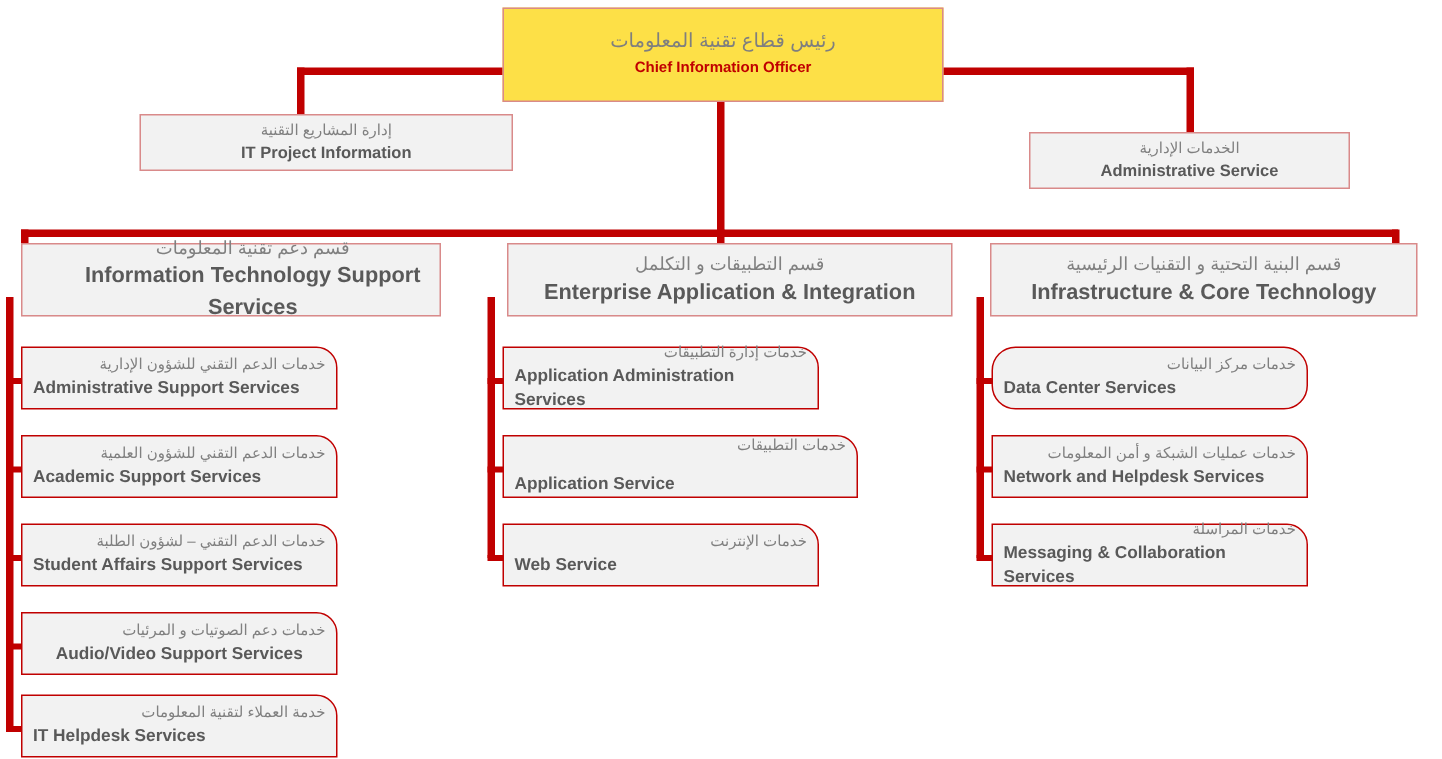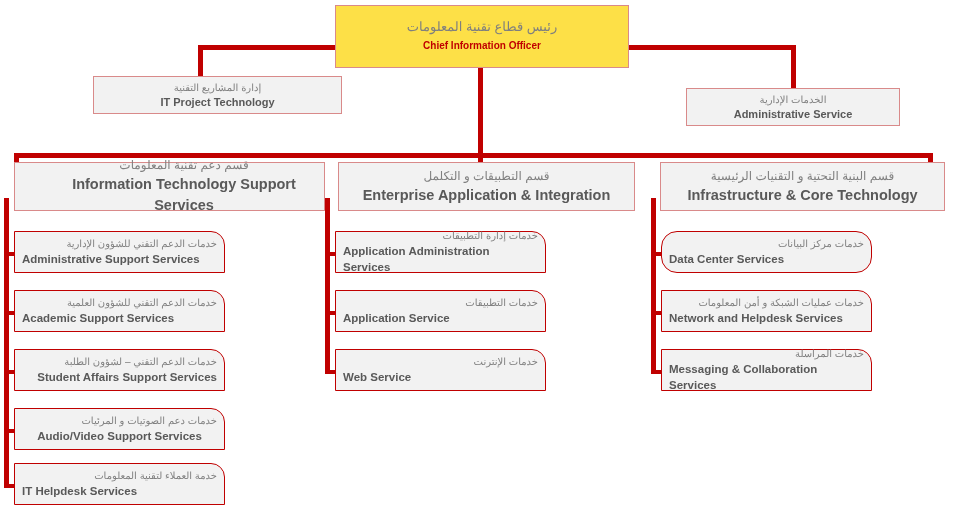--- a/index.html
+++ b/index.html
@@ -142,29 +142,29 @@
   <div class="conn conn-thin-h" style="left:651px; top:311px; width:12px;"></div>
   <div class="conn conn-thin-h" style="left:651px; top:370px; width:12px;"></div>
 
   <div class="box box-root" style="left:335px; top:5px; width:294px; height:63px;">
     <div class="ar">رئيس قطاع تقنية المعلومات</div>
     <div class="en">Chief Information Officer</div>
   </div>
 
   <div class="box box-staff" style="left:93px; top:76px; width:249px; height:38px;">
     <div class="ar">إدارة المشاريع التقنية</div>
-    <div class="en">IT Project Technology</div>
+    <div class="en">IT Project Information</div>
   </div>
 
   <div class="box box-staff" style="left:686px; top:88px; width:214px; height:38px;">
     <div class="ar">الخدمات الإدارية</div>
     <div class="en">Administrative Service</div>
   </div>
 
-  <div class="box box-dept" style="left:14px; top:162px; width:311px; height:49px;padding-left:29px;">
+  <div class="box box-dept" style="left:14px; top:162px; width:280px; height:49px;padding-left:29px;">
     <div class="ar">قسم دعم تقنية المعلومات</div>
     <div class="en">Information Technology Support Services</div>
   </div>
 
   <div class="box box-dept" style="left:338px; top:162px; width:297px; height:49px;">
     <div class="ar">قسم التطبيقات و التكلمل</div>
     <div class="en">Enterprise Application &amp; Integration</div>
   </div>
 
   <div class="box box-dept" style="left:660px; top:162px; width:285px; height:49px;">
@@ -175,41 +175,41 @@
   <div class="box box-leaf" style="left:14px; top:231px; width:211px; height:42px;">
     <div class="ar">خدمات الدعم التقني للشؤون الإدارية</div>
     <div class="en">Administrative Support Services</div>
   </div>
 
   <div class="box box-leaf" style="left:14px; top:290px; width:211px; height:42px;">
     <div class="ar">خدمات الدعم التقني للشؤون العلمية</div>
     <div class="en">Academic Support Services</div>
   </div>
 
-  <div class="box box-leaf" style="left:14px; top:349px; width:211px; height:42px;align-items:flex-end;">
+  <div class="box box-leaf" style="left:14px; top:349px; width:211px; height:42px;">
     <div class="ar">خدمات الدعم التقني – لشؤون الطلبة</div>
     <div class="en">Student Affairs Support Services</div>
   </div>
 
   <div class="box box-leaf ctr" style="left:14px; top:408px; width:211px; height:42px;">
     <div class="ar">خدمات دعم الصوتيات و المرئيات</div>
     <div class="en">Audio/Video  Support Services</div>
   </div>
 
   <div class="box box-leaf" style="left:14px; top:463px; width:211px; height:42px;">
     <div class="ar">خدمة العملاء لتقنية المعلومات</div>
     <div class="en">IT Helpdesk Services</div>
   </div>
 
   <div class="box box-leaf" style="left:335px; top:231px; width:211px; height:42px;">
     <div class="ar">خدمات إدارة التطبيقات</div>
     <div class="en">Application Administration Services</div>
   </div>
 
-  <div class="box box-leaf" style="left:335px; top:290px; width:211px; height:42px;">
+  <div class="box box-leaf" style="left:335px; top:290px; width:237px; height:42px;justify-content:space-between;">
     <div class="ar">خدمات التطبيقات</div>
     <div class="en">Application Service</div>
   </div>
 
   <div class="box box-leaf" style="left:335px; top:349px; width:211px; height:42px;">
     <div class="ar">خدمات الإنترنت</div>
     <div class="en">Web Service</div>
   </div>
 
   <div class="box box-leaf" style="left:661px; top:231px; width:211px; height:42px;border-radius:16px;">

